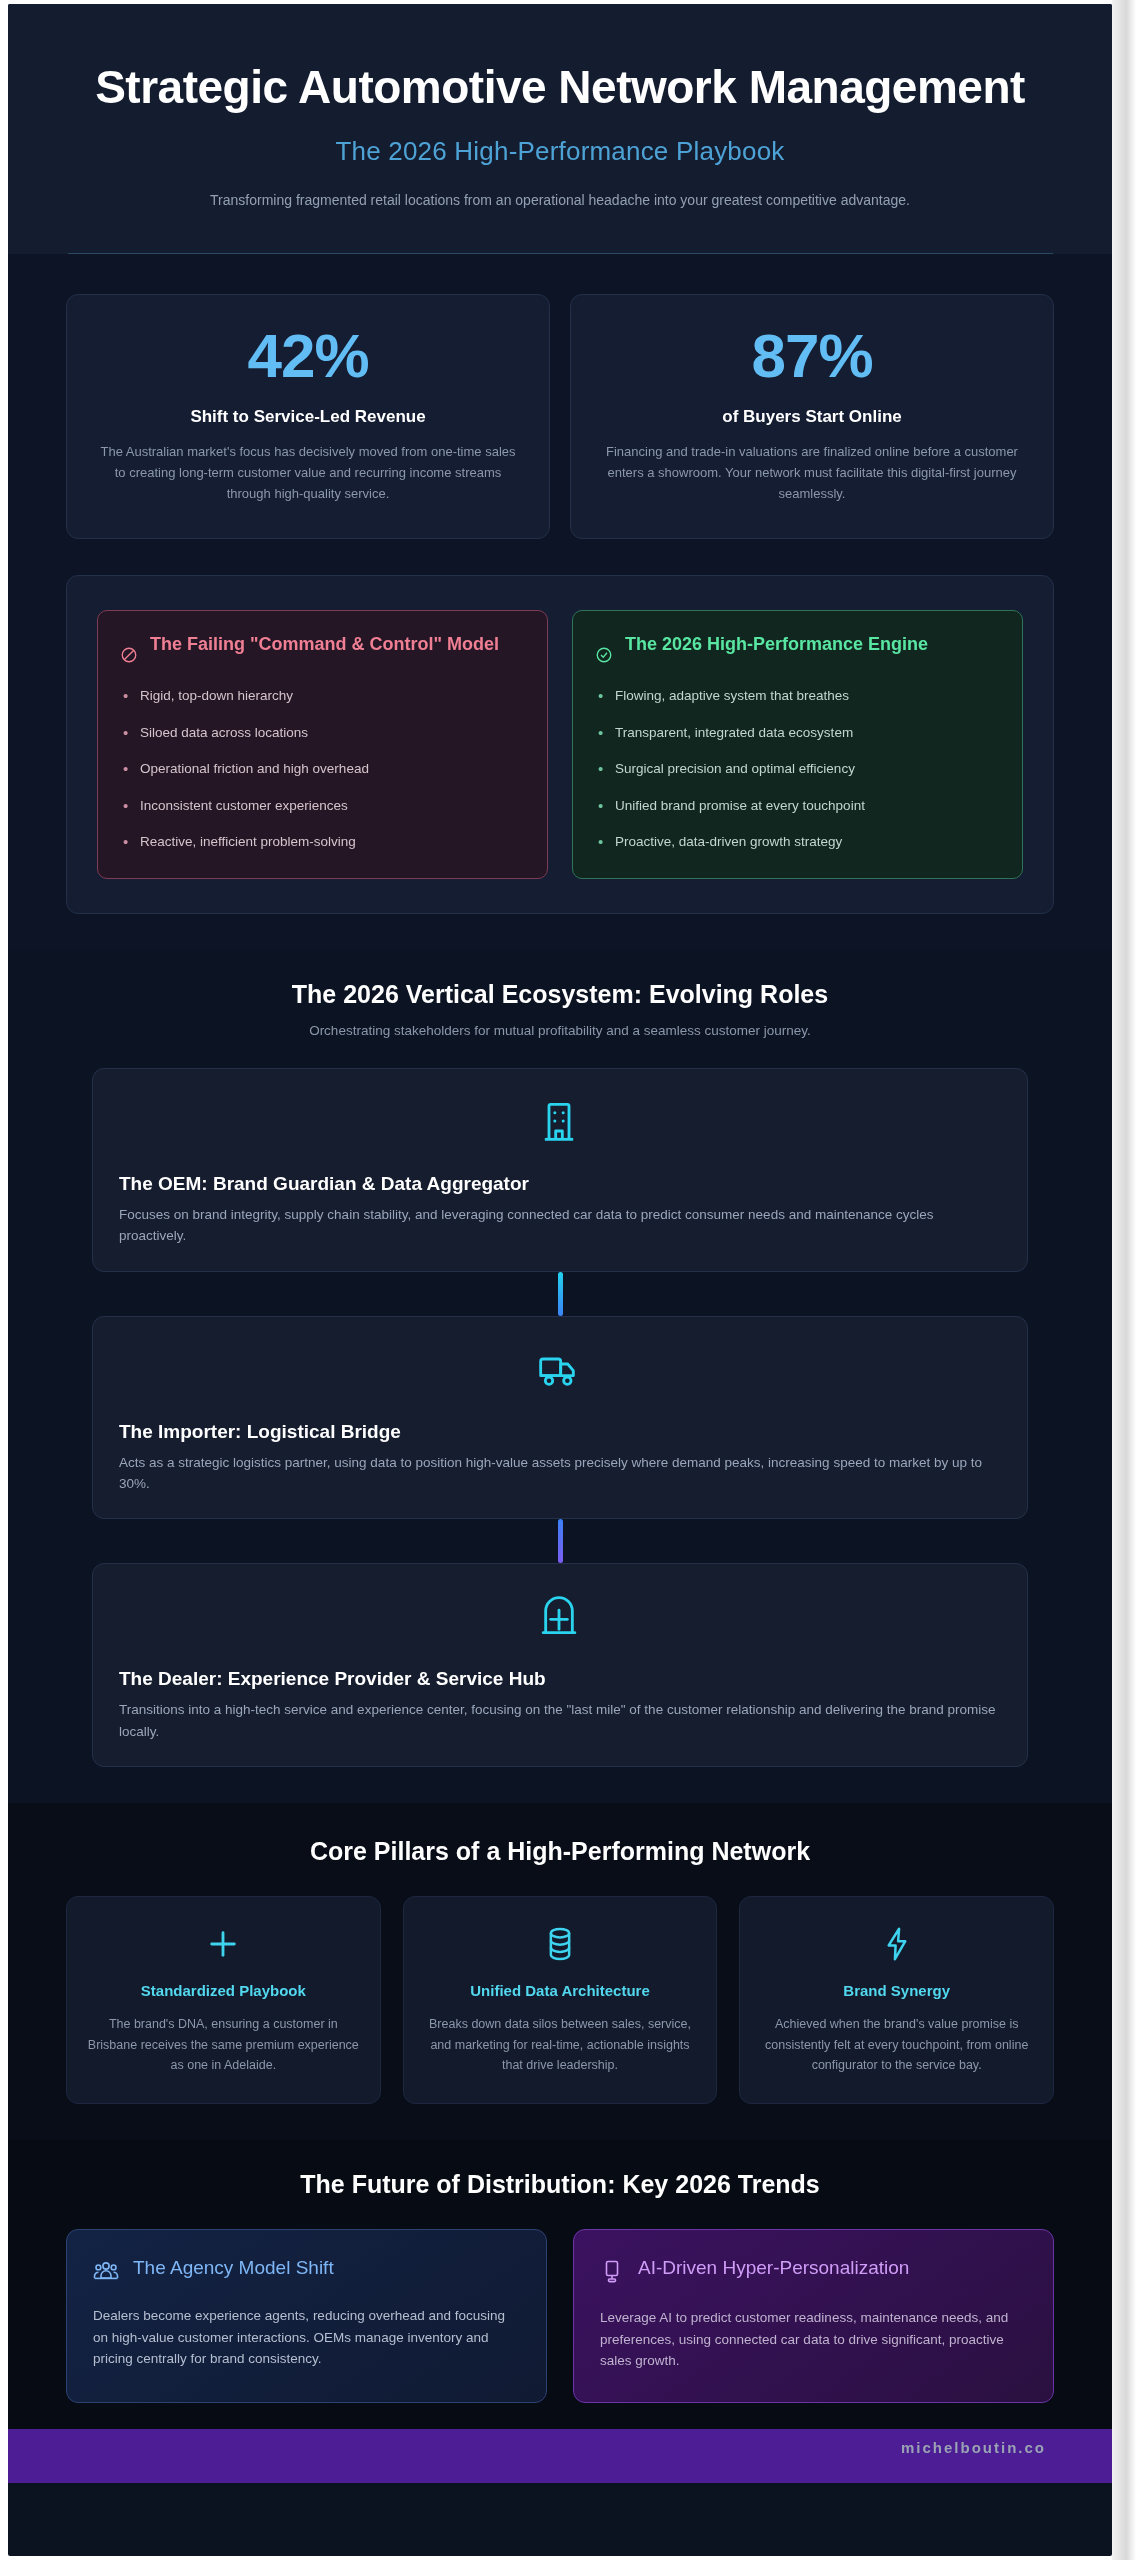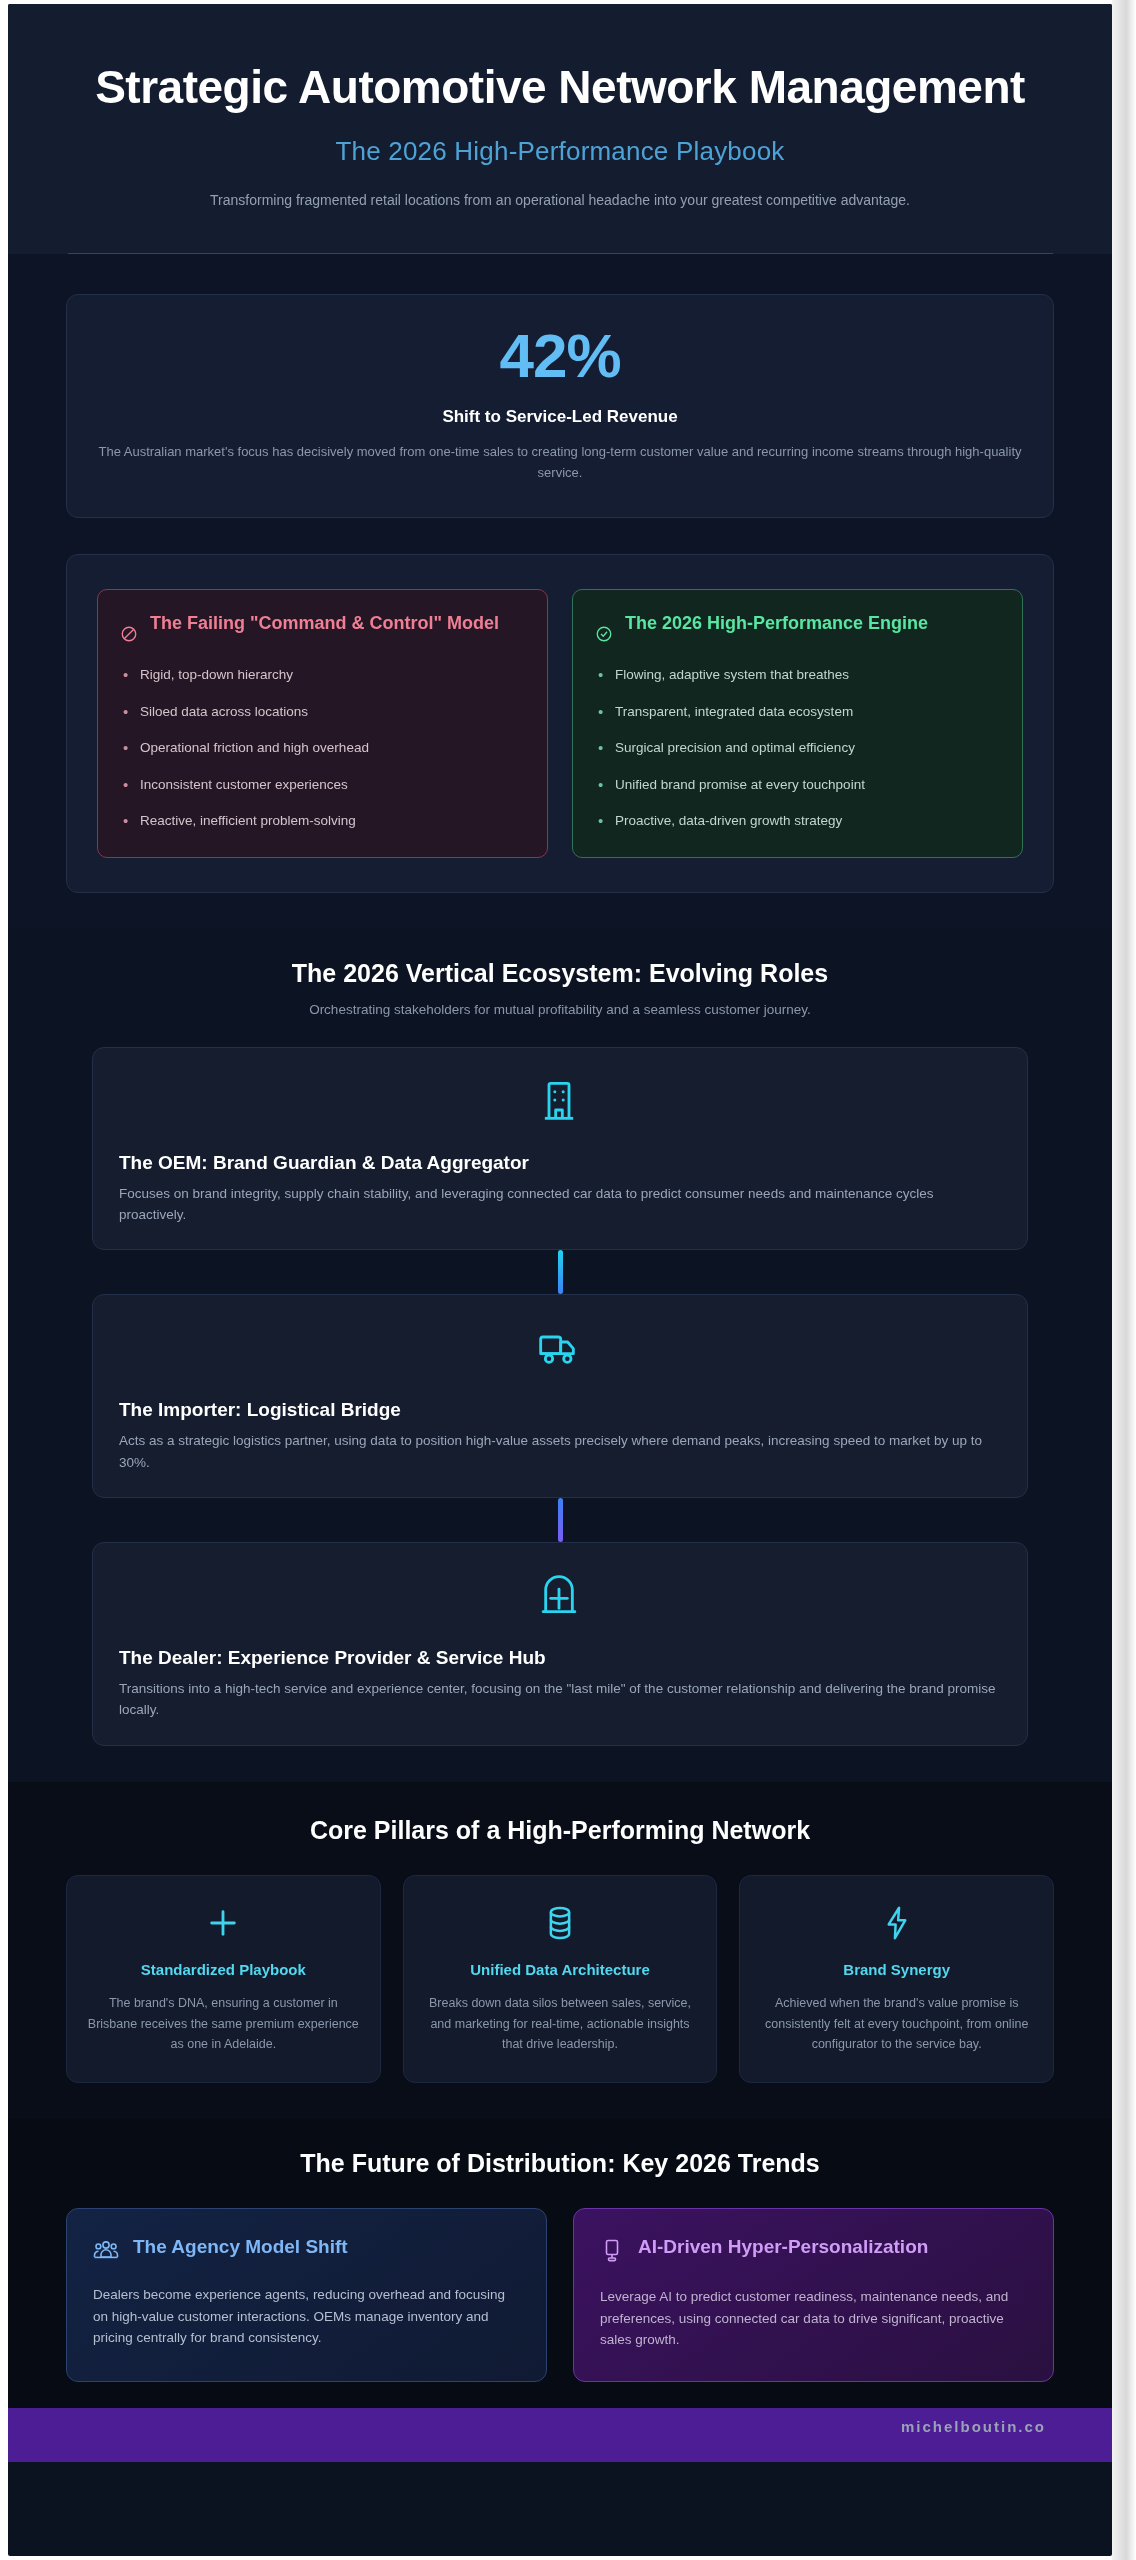--- a/index.html
+++ b/index.html
@@ -247,21 +247,21 @@
   .trend.t1 {
     background: linear-gradient(145deg,#132344,#101a33);
     border: 1px solid #2b4272;
   }
   .trend.t2 {
     background: linear-gradient(145deg,#3b1260,#2a1040);
     border: 1px solid #6b33a8;
   }
   .trend-head { display: flex; align-items: flex-start; gap: 14px; }
   .trend-head .tic { flex: 0 0 auto; margin-top: 3px; }
-  .trend-head h4 { font-size: 19px; font-weight: 700; line-height: 1.28; }
+  .trend-head h4 { font-size: 19px; font-weight: 400; line-height: 1.28; }
   .trend.t1 h4 { color: #7fb6f5; }
   .trend.t2 h4 { color: #cf9cf7; }
   .trend p {
     font-size: 13.5px;
     color: #b6bfd0;
     line-height: 1.6;
     margin-top: 18px;
   }
   .trend.t2 p { color: #bfb3cf; }
 
@@ -291,20 +291,25 @@
         <h2>The 2026 High-Performance Playbook</h2>
         <p class="sub">Transforming fragmented retail locations from an operational headache into your greatest competitive advantage.</p>
         <div class="hero-rule"></div>
       </section>
 
       <section class="stats-wrap">
         <div class="stat-card">
           <div class="stat-num">42%</div>
           <div class="stat-label">Shift to Service-Led Revenue</div>
           <div class="stat-desc">The Australian market's focus has decisively moved from one-time sales to creating long-term customer value and recurring income streams through high-quality service.</div>
+        </div>
+        <div class="stat-card">
+          <div class="stat-num">87%</div>
+          <div class="stat-label">of Buyers Start Online</div>
+          <div class="stat-desc">Financing and trade-in valuations are finalized online before a customer enters a showroom. Your network must facilitate this digital-first journey seamlessly.</div>
         </div>
       </section>
 
       <section class="compare-outer">
         <div class="compare-panel">
           <div class="compare-cols">
 
             <div class="cmp-col bad">
               <div class="cmp-head">
                 <span class="ic">

